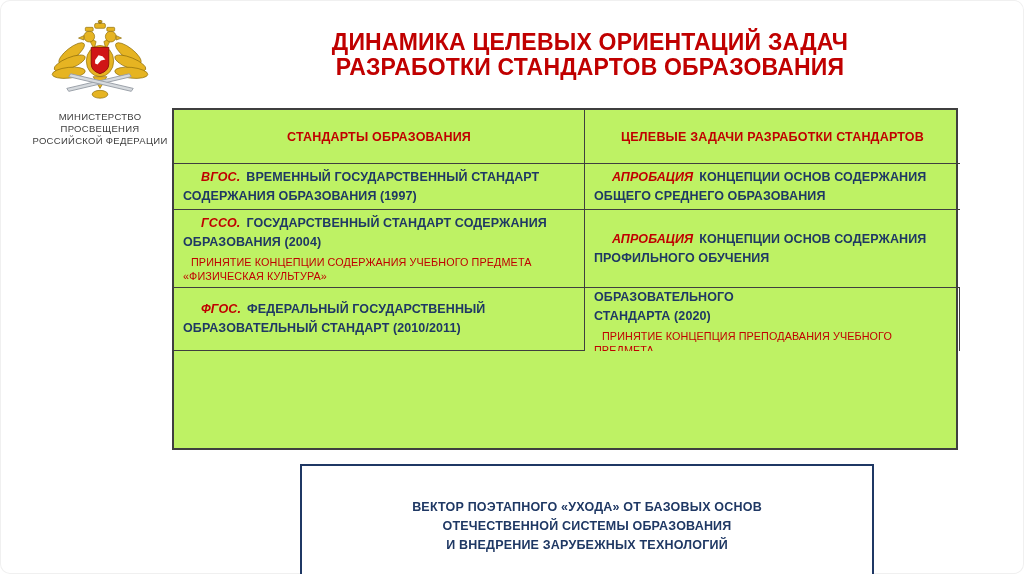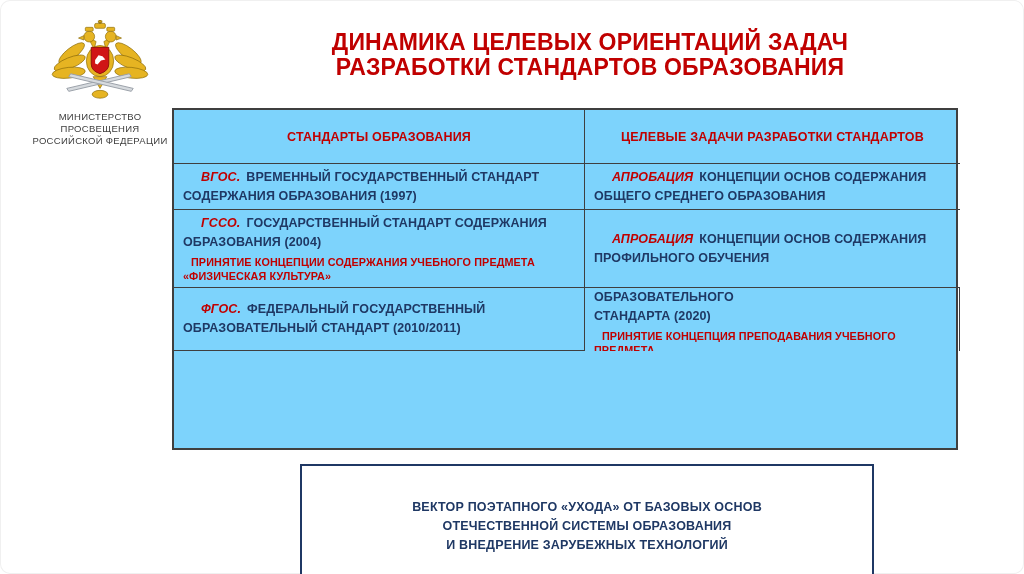--- a/index.html
+++ b/index.html
@@ -14,33 +14,33 @@
   
   .logo{position:absolute;left:10px;top:20px;width:180px;text-align:center;}
   .logo svg{display:block;margin:0 auto;}
   .ministry{margin-top:5px;font-size:9.5px;line-height:12px;color:#3d3d3d;
             font-weight:400;white-space:pre-line;letter-spacing:.3px;}
 
   
   .std-table{position:absolute;left:172px;top:108px;width:786px;height:342px;
              display:grid;grid-template-columns:411px 375px;
              grid-template-rows:54px 46px 78px 63px 101px;
-             border:2px solid var(--border-dark,#404040);box-sizing:border-box;background:#7dd3fc;}
+             border:2px solid var(--border-dark,#404040);box-sizing:border-box;background:#bef264;}
   .cell{border-right:1.5px solid var(--border-dark,#404040);
         border-bottom:1.5px solid var(--border-dark,#404040);
         box-sizing:border-box;display:flex;flex-direction:column;justify-content:center;
         padding:3px 9px;overflow:hidden;}
   .cell.last-col{border-right:none;}
   .cell.last-row{border-bottom:none;}
   .hcell{justify-content:center;align-items:center;text-align:center;}
   .hcell .htext{color:var(--accent-red,#C00000);font-size:12.5px;font-weight:bold;letter-spacing:.2px;}
   .p-main{margin:0;font-size:12.5px;font-weight:bold;line-height:19px;
           color:var(--text-navy,#1F3864);white-space:pre-line;text-indent:18px;letter-spacing:.1px;}
   .term{color:var(--accent-red,#C00000);font-style:italic;margin-right:6px;}
-  .p-note{margin:3px 0 0 0;font-size:10.8px;font-weight:bold;line-height:14px;
+  .p-note{margin:3px 0 0 0;font-size:10.8px;font-weight:normal;line-height:14px;
           color:var(--accent-red,#C00000);white-space:pre-line;text-indent:8px;letter-spacing:.1px;}
 
   
   .footer-box{position:absolute;left:300px;top:464px;width:574px;height:124px;
               border:2.5px solid var(--text-navy,#1F3864);box-sizing:border-box;background:#fff;
               display:flex;align-items:center;justify-content:center;}
   .footer-text{font-size:12.5px;font-weight:bold;color:var(--text-navy,#1F3864);
                line-height:19px;text-align:center;white-space:pre-line;letter-spacing:.2px;}
 </style>
 </head>

